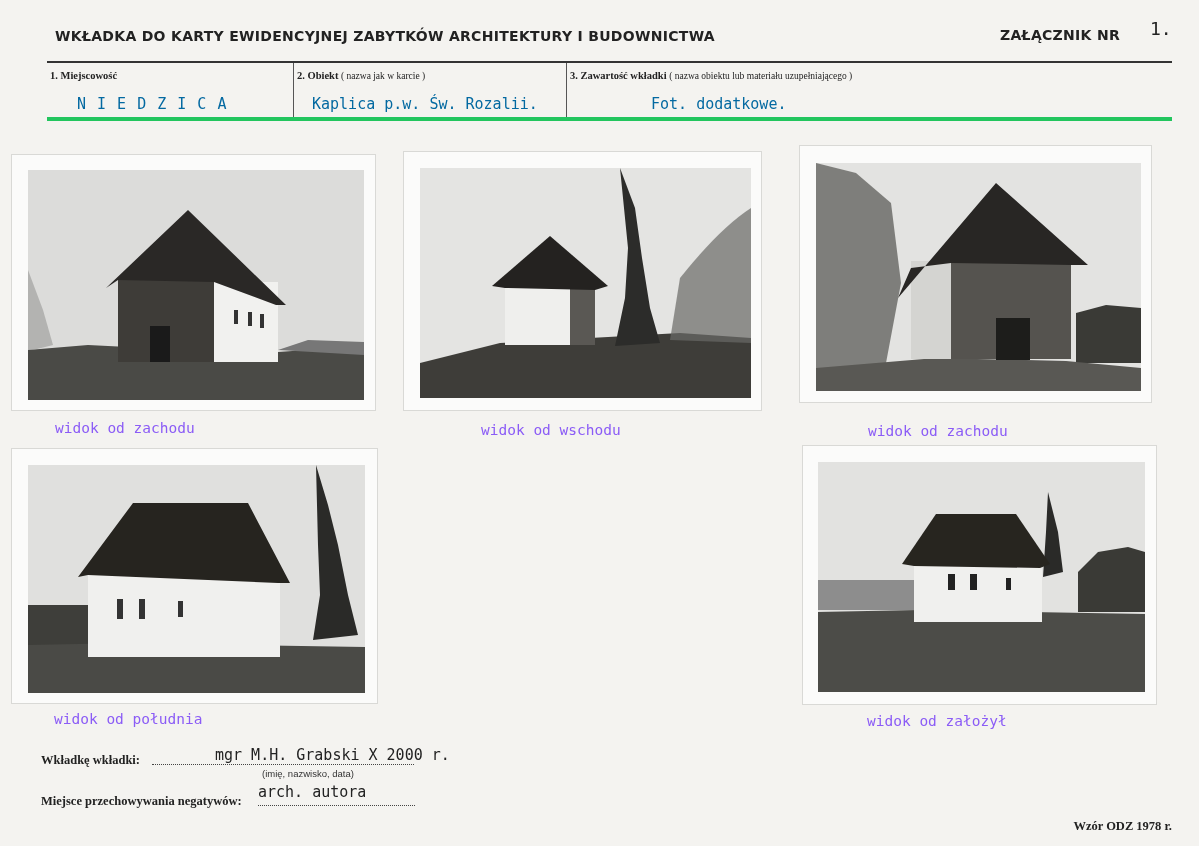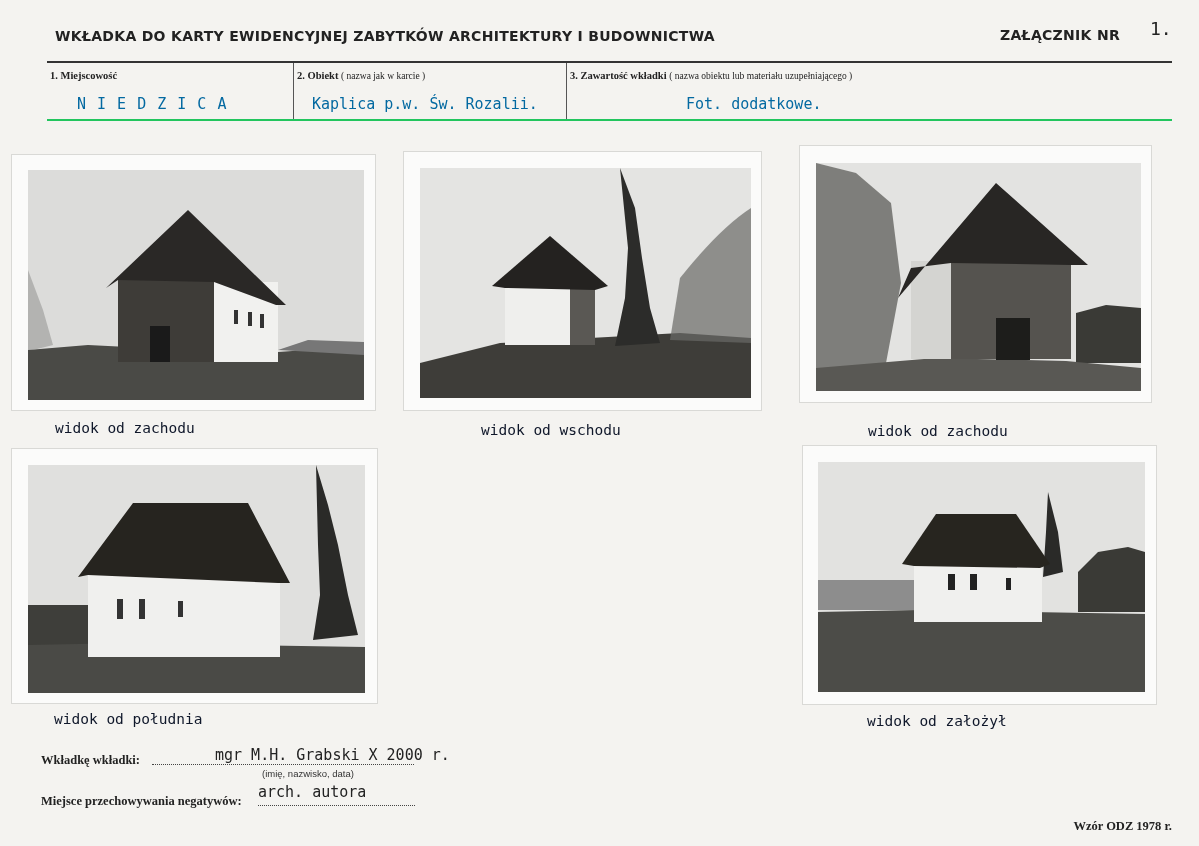--- a/index.html
+++ b/index.html
@@ -22,21 +22,21 @@
     font-family: "DejaVu Sans", sans-serif;
     font-weight: bold; font-size: 14px; letter-spacing: 0.3px; color: #222;
   }
   .annex-number {
     position: absolute; left: 1150px; top: 18px;
     font-family: "DejaVu Sans Mono", monospace;
     font-size: 18px; color: #222;
   }
   .header-table {
     position: absolute; left: 47px; top: 61px; width: 1125px; height: 60px;
-    border-top: 2px solid #333; border-bottom: 2px solid #22c55e;
+    border-top: 2px solid #333; border-bottom: 4px solid #22c55e;
   }
   .hcell {
     position: absolute; top: 0; height: 100%;
     border-left: 1px solid #555;
   }
   .hcell.first { border-left: none; }
   .hcell .lbl {
     position: absolute; left: 3px; top: 7px;
     font-family: "Liberation Serif", serif; font-size: 10.5px; font-weight: bold;
     color: #222;
@@ -49,21 +49,21 @@
   .photo-card {
     position: absolute; background: #fbfbfa;
     box-shadow: 0 0 0 1px #d9d9d6;
   }
   .photo {
     position: absolute; overflow: hidden;
   }
   .photo svg { display: block; width: 100%; height: 100%; }
   .caption {
     position: absolute;
-    font-family: "DejaVu Sans Mono", monospace; font-size: 14.5px; color: #0f172a;
+    font-family: "DejaVu Sans Mono", monospace; font-size: 14.5px; color: #8b5cf6;
     white-space: nowrap;
   }
   .footer-label {
     position: absolute;
     font-family: "Liberation Serif", serif; font-weight: bold; font-size: 12.5px; color: #222;
   }
   .dotline {
     position: absolute; border-bottom: 1.5px dotted #444; height: 1px;
   }
   .typed {
@@ -91,21 +91,21 @@
   <div class="hcell first" style="left:0; width:246px;">
     <div class="lbl"><span>1. Miejscowość</span></div>
     <div class="val" style="left:30px; letter-spacing:1px;">N I E D Z I C A</div>
   </div>
   <div class="hcell" style="left:246px; width:252px;">
     <div class="lbl"><span>2. Obiekt</span> <span class="sub">( nazwa jak w karcie )</span></div>
     <div class="val" style="left:18px;">Kaplica p.w. Św. Rozalii.</div>
   </div>
   <div class="hcell" style="left:519px; width:627px;text-align:center;">
     <div class="lbl"><span>3. Zawartość wkładki</span> <span class="sub">( nazwa obiektu lub materiału uzupełniającego )</span></div>
-    <div class="val" style="left:84px;margin-left:35px;">Fot. dodatkowe.</div>
+    <div class="val" style="left:84px;">Fot. dodatkowe.</div>
   </div>
 </div>
 
 <div class="photo-card" style="left:12px; top:155px; width:363px; height:255px;">
   <div class="photo" style="left:16px; top:15px; width:336px; height:230px;">
     <svg viewBox="0 0 336 230" preserveAspectRatio="none">
       <rect width="336" height="230" fill="#e2e2e0"></rect>
       <rect y="0" width="336" height="180" fill="#dcdcda"></rect>
       <path d="M0 180 L60 175 L120 178 L250 182 L336 176 L336 230 L0 230 Z" fill="#4a4a46"></path>
       <path d="M250 180 L280 170 L336 172 L336 185 Z" fill="#777"></path>

